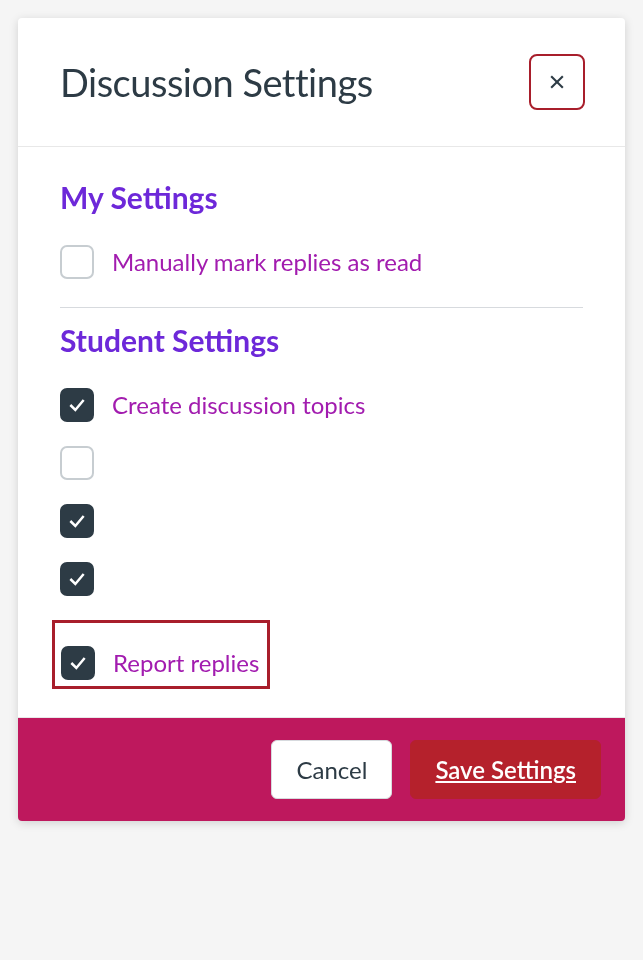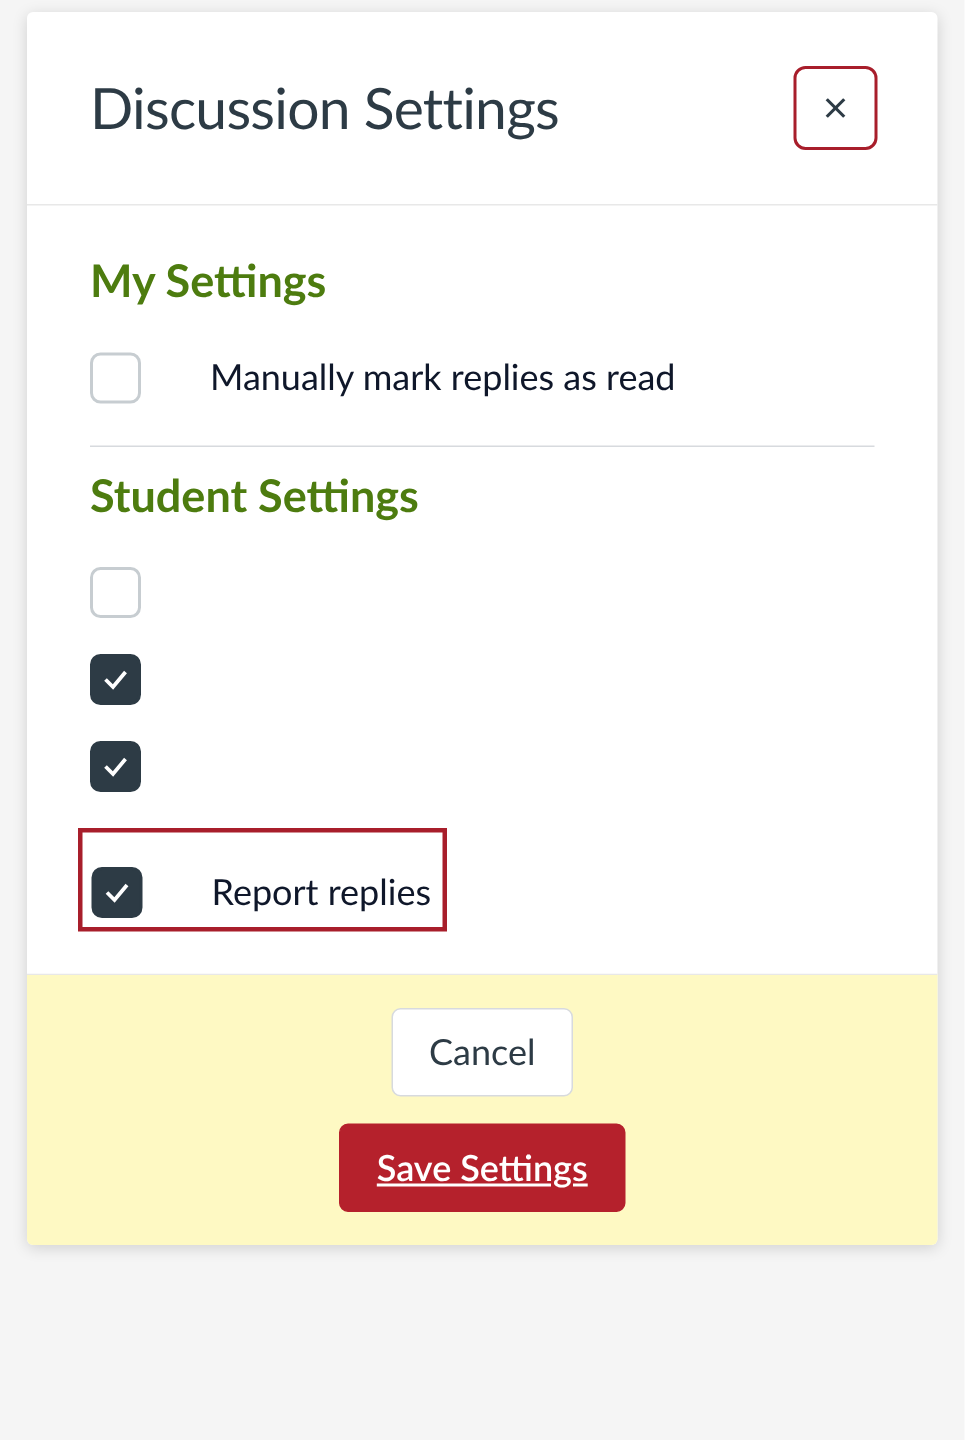--- a/index.html
+++ b/index.html
@@ -10,21 +10,21 @@
     body {
       font-family: "Lato", "Helvetica Neue", Arial, sans-serif;
       background: #f5f5f5;
       width: 643px;
       height: 960px;
       position: relative;
     }
     .modal {
       position: absolute;
       left: 18px;
-      top: 8px;
+      top: 18px;
       width: 607px;
       background: #ffffff;
       border-radius: 4px;
       box-shadow: 0 2px 10px rgba(0,0,0,0.15);
     }
     .modal-header {
       display: flex;
       justify-content: space-between;
       align-items: center;
       padding: 36px 40px 36px 42px;
@@ -52,21 +52,21 @@
       height: 20px;
       stroke: #2d3b45;
       stroke-width: 2.5;
     }
     .modal-body {
       padding: 24px 42px 28px 42px;
     }
     .section-heading {
       font-size: 30px;
       font-weight: 700;
-      color: #4d7c0f;
+      color: #6d28d9;
       margin-top: 14px;
       margin-bottom: 30px;
     }
     .section-heading.first {
       margin-top: 8px;
     }
     .divider {
       border: none;
       border-top: 1px solid #d7dade;
       margin: 28px 0 8px 0;
@@ -100,43 +100,41 @@
     }
     .cbx.checked svg {
       width: 20px;
       height: 20px;
       stroke: #fff;
       stroke-width: 3;
       fill: none;
     }
     .cbx-label {
       font-size: 24px;
-      color: #0f172a;
+      color: #a21caf;
       font-weight: 400;
       line-height: 1.3;
-      margin-left: 28px;
     }
     .highlight-box {
       border: 3px solid #a81e2b;
       padding: 23px 8px 6px 6px;
       display: inline-flex;
       align-items: center;
       gap: 18px;
       margin-left: -8px;
     }
     .modal-footer {
       display: flex;
       justify-content: flex-end;
       align-items: center;
       gap: 18px;
       padding: 22px 24px;
       border-top: 1px solid #e8e8e8;
-      background: #fef9c3;
+      background: #be185d;
       border-radius: 0 0 4px 4px;
-      flex-direction: column;
     }
     .btn {
       font-size: 24px;
       padding: 14px 24px;
       border-radius: 6px;
       cursor: pointer;
       font-family: inherit;
     }
     .btn-cancel {
       background: #fff;
@@ -177,20 +175,28 @@
       <div class="cbx unchecked"></div>
       <span class="cbx-label">Manually mark replies as read</span>
     </div>
 
     <hr class="divider">
 
     <h2 class="section-heading">Student Settings</h2>
 
     <div class="student-options">
 
+      <div class="checkbox-row">
+        <div class="cbx checked">
+          <svg viewBox="0 0 24 24">
+              <polyline points="4 12 10 18 20 6"></polyline>
+            </svg>
+        </div>
+        <span class="cbx-label">Create discussion topics</span>
+      </div>
 
       <div class="checkbox-row">
         <div class="cbx unchecked"></div>
       </div>
 
       <div class="checkbox-row">
         <div class="cbx checked">
           <svg viewBox="0 0 24 24">
               <polyline points="4 12 10 18 20 6"></polyline>
             </svg>

